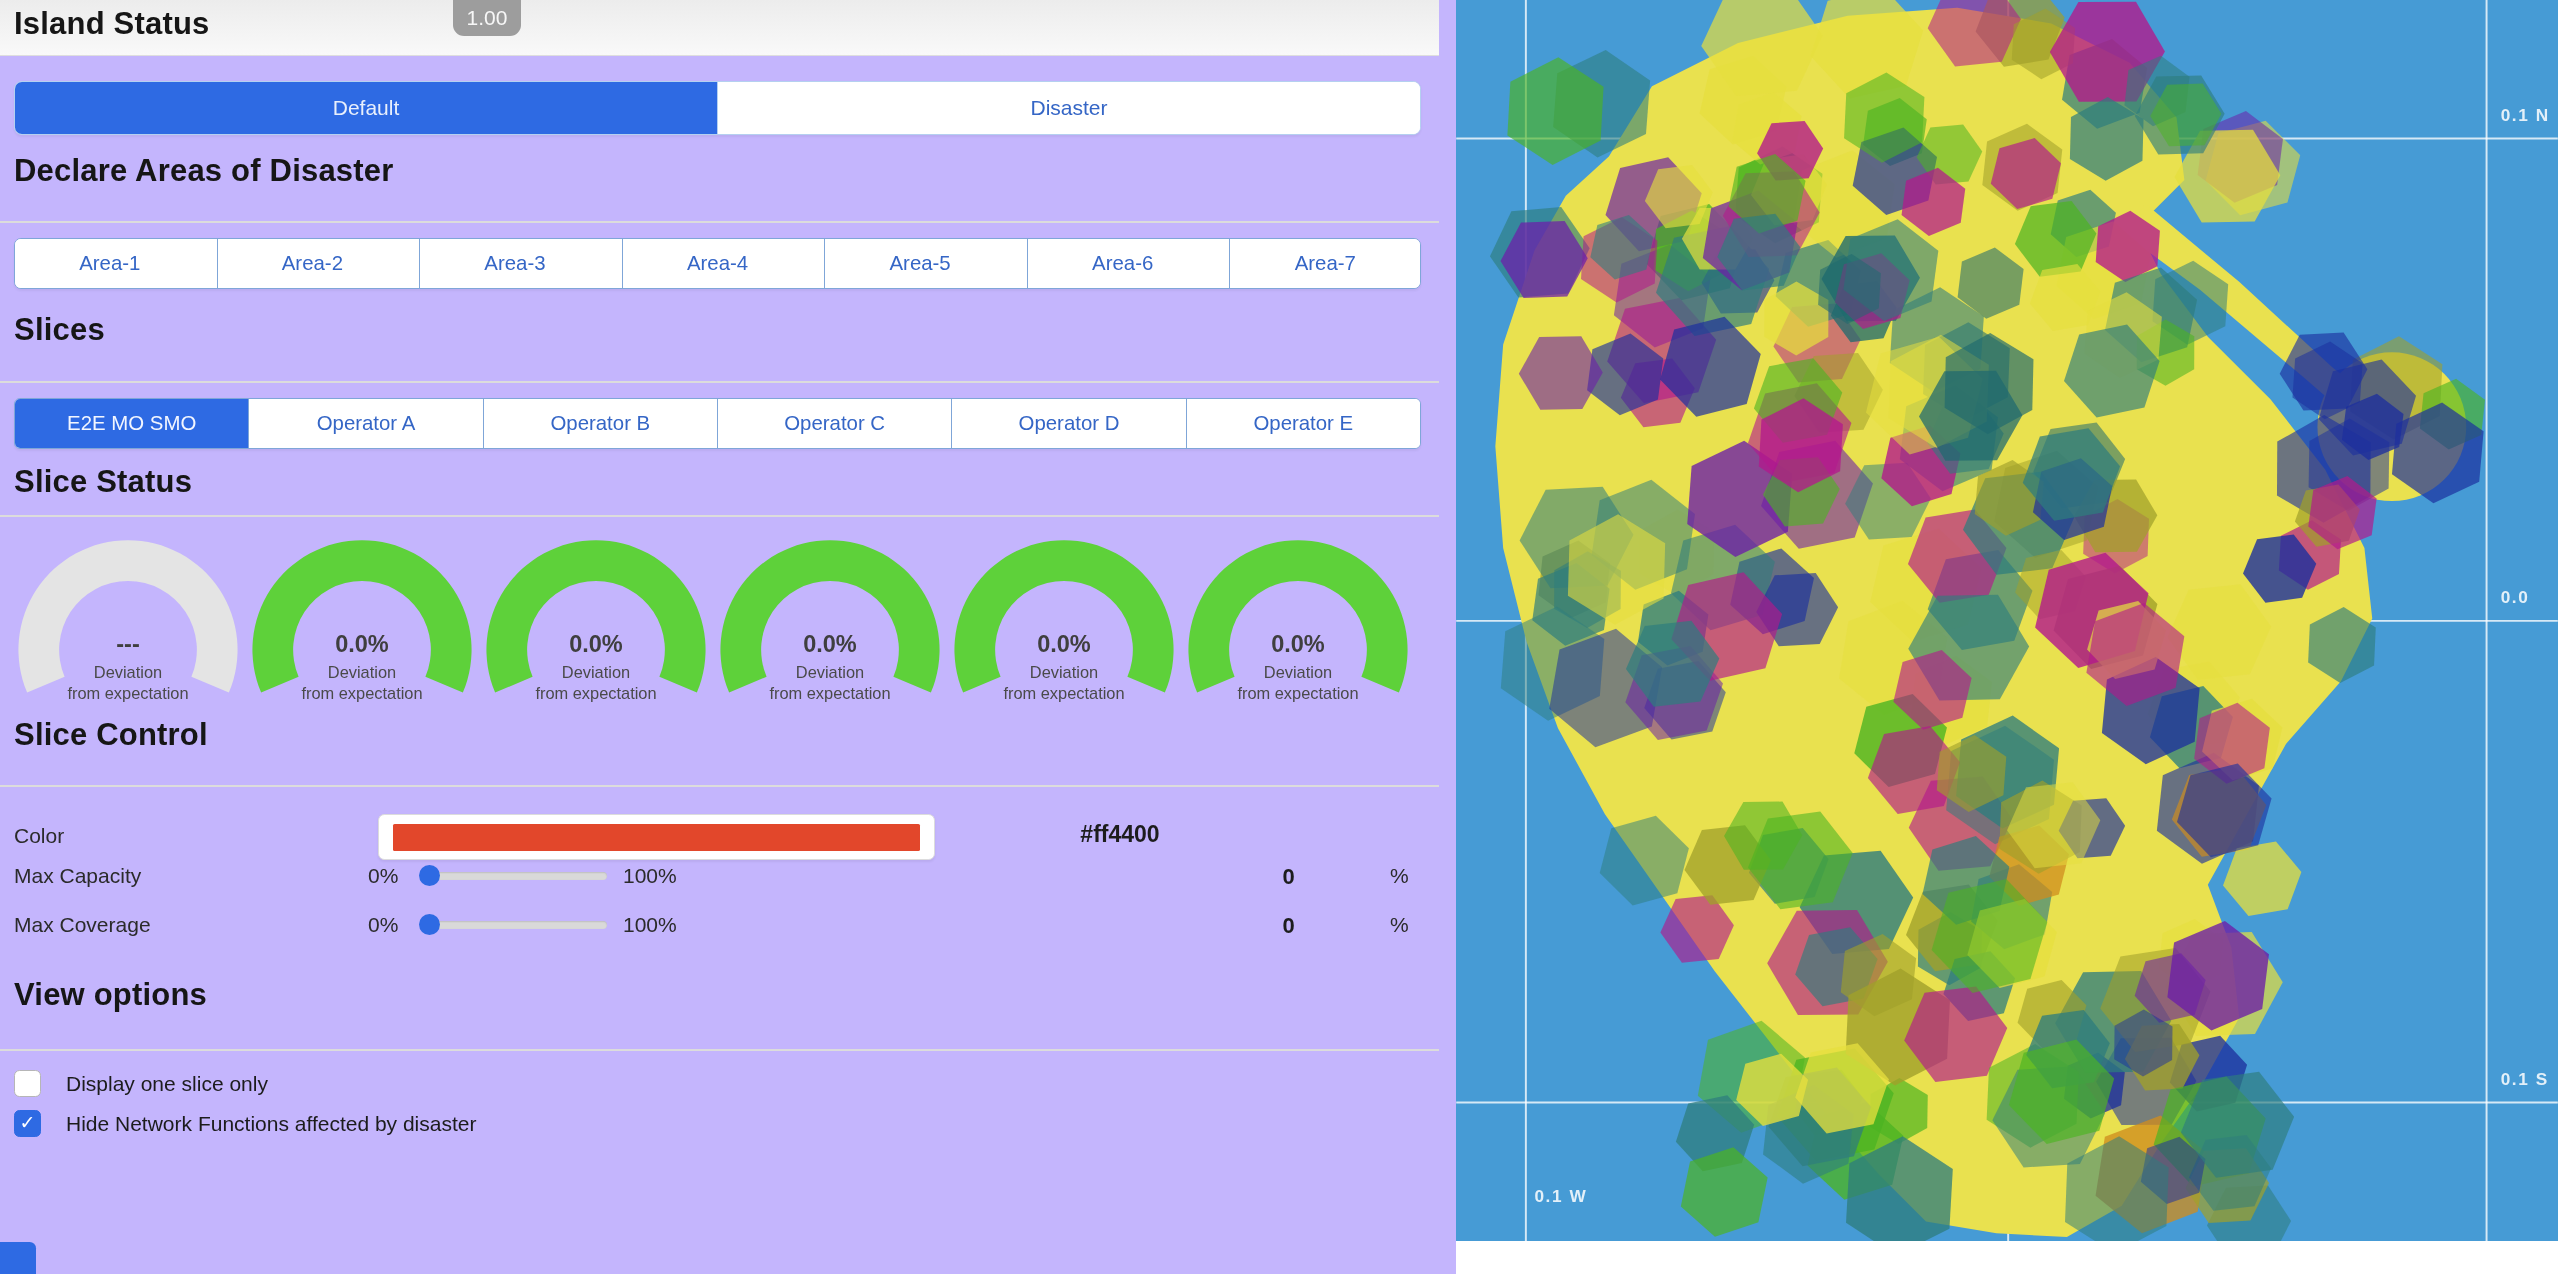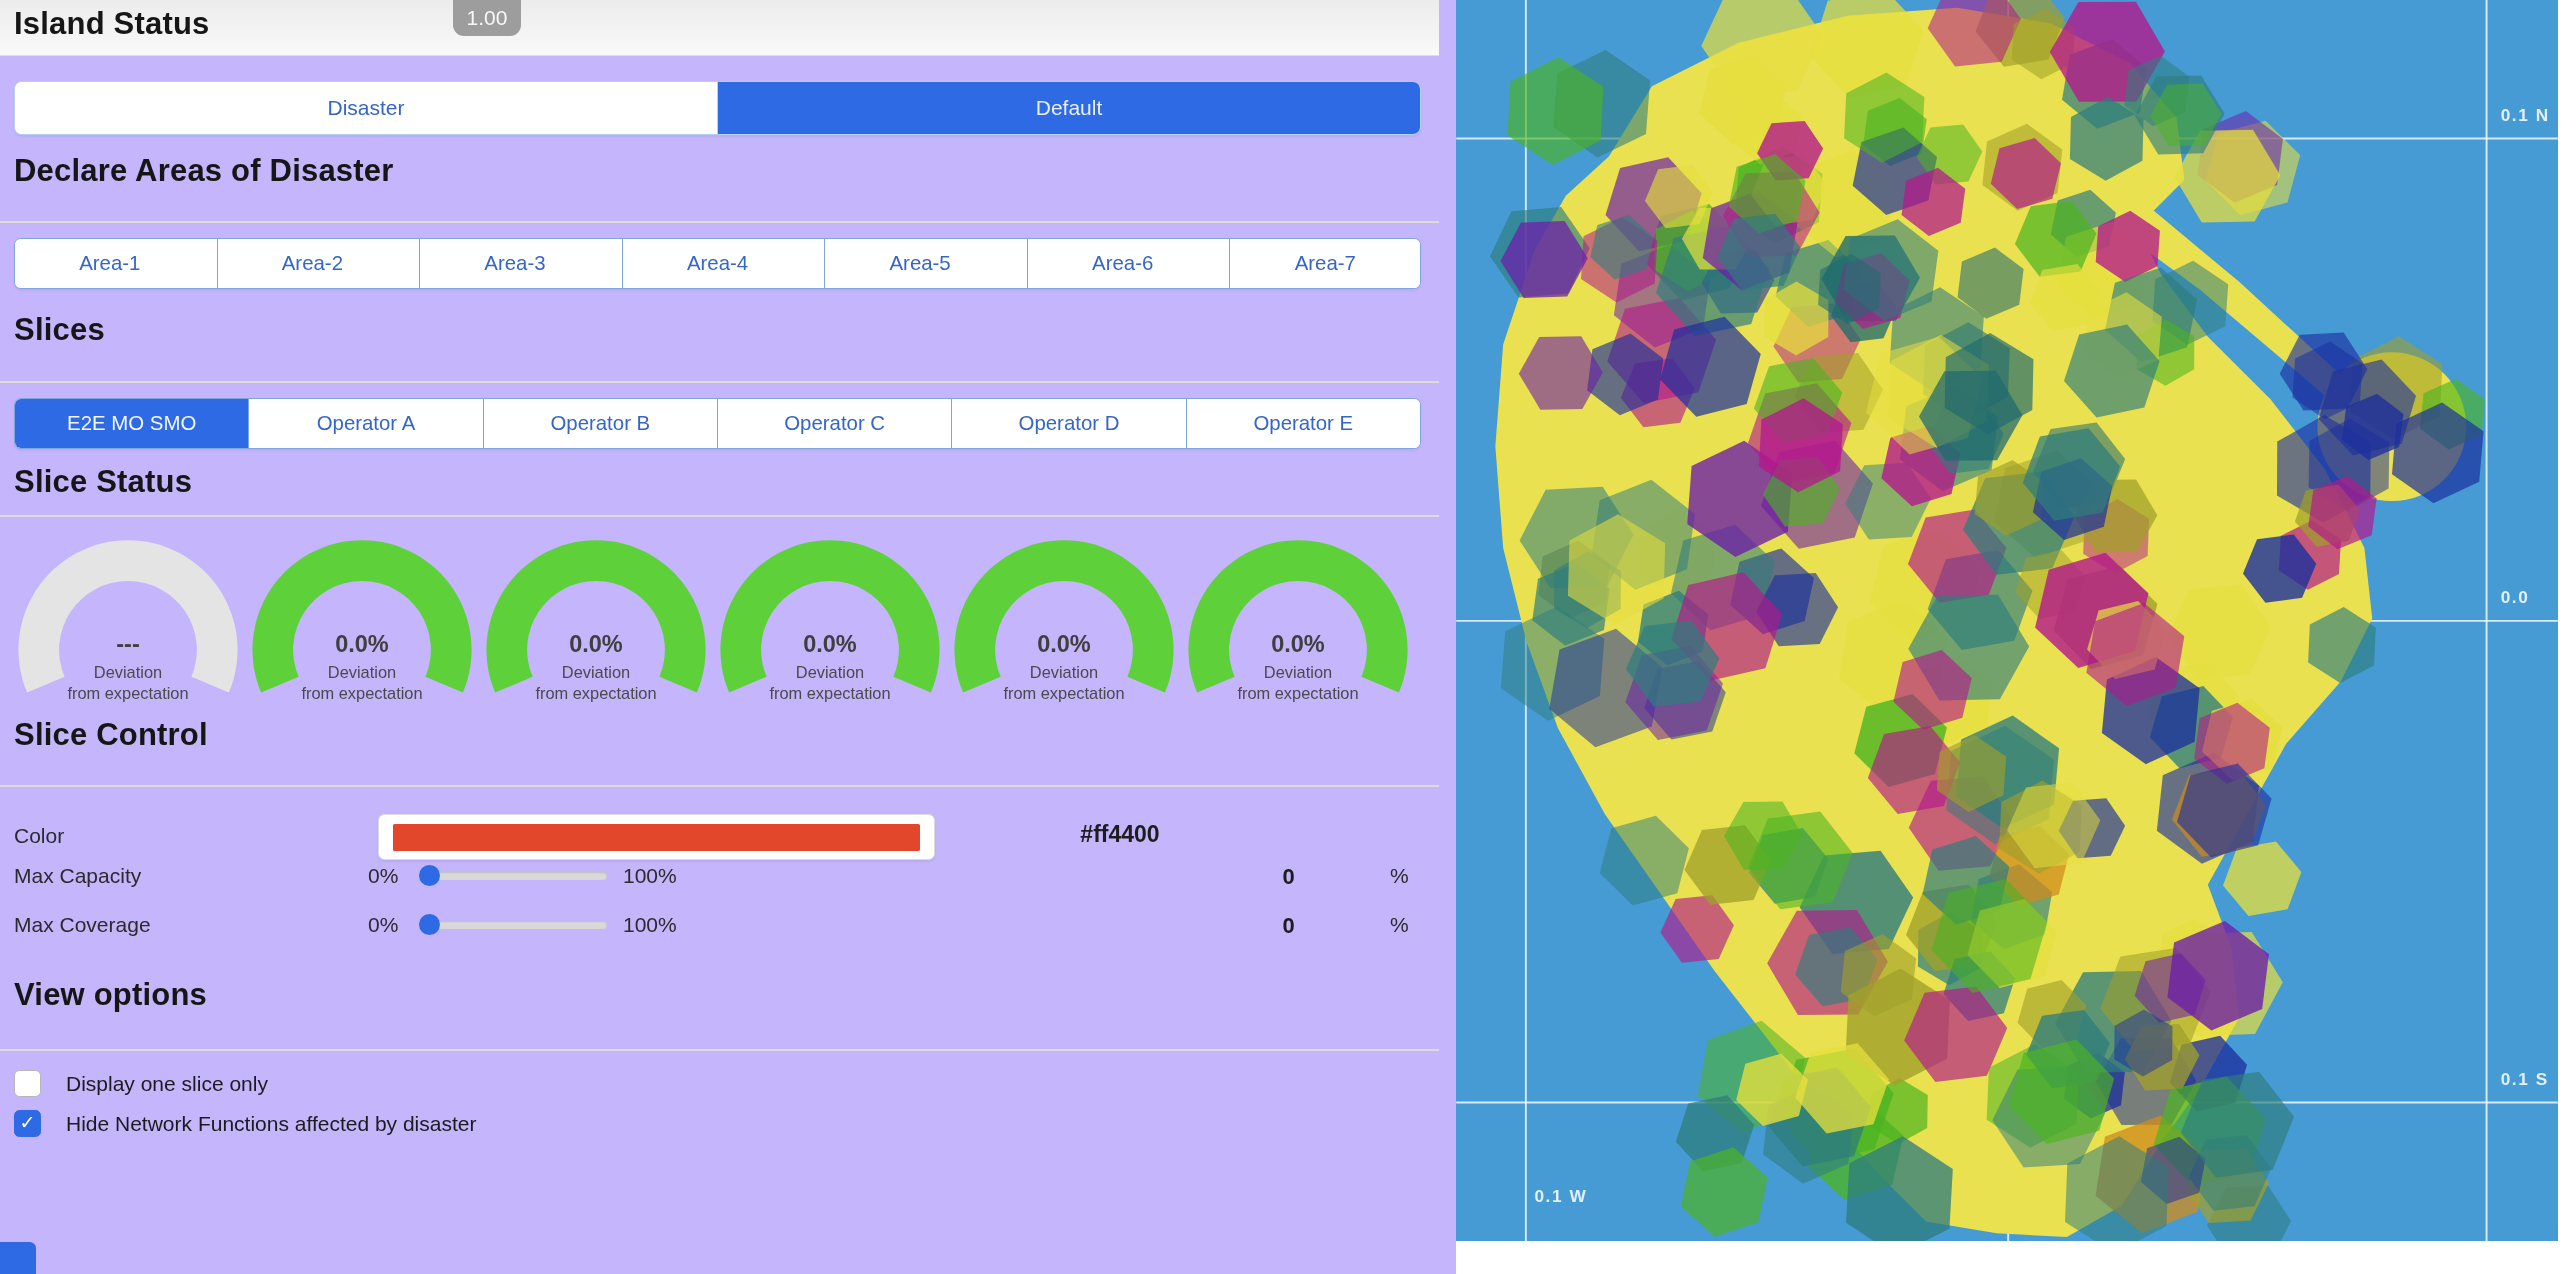--- a/index.html
+++ b/index.html
@@ -40,39 +40,39 @@
 </style>
 </head>
 <body>
 
 <div class="panel">
   <div class="top-band"></div>
   <div class="h-title" style="top:6.3px;">Island Status</div>
   <div class="rate-badge">1.00</div>
 
   <div class="seg" style="top:81px;" id="mode-seg">
+      <div class="opt sel">Default</div>
       <div class="opt">Disaster</div>
-      <div class="opt sel">Default</div>
     </div>
 
   <div class="h-title" style="top:153px;">Declare Areas of Disaster</div>
   <div class="divider" style="top:221px;"></div>
   <div class="btn-row" style="top:238px;height:49px;gap:12px;" id="area-row">
       <div class="opt">Area-1</div>
       <div class="opt">Area-2</div>
       <div class="opt">Area-3</div>
       <div class="opt">Area-4</div>
       <div class="opt">Area-5</div>
       <div class="opt">Area-6</div>
       <div class="opt">Area-7</div>
     </div>
 
   <div class="h-title" style="top:312px;">Slices</div>
   <div class="divider" style="top:381px;"></div>
-  <div class="btn-row" style="top:398px;height:49px;" id="slice-row">
+  <div class="btn-row" style="top:398px;height:49px;border-radius:6px;" id="slice-row">
       <div class="opt sel">E2E MO SMO</div>
       <div class="opt">Operator A</div>
       <div class="opt">Operator B</div>
       <div class="opt">Operator C</div>
       <div class="opt">Operator D</div>
       <div class="opt">Operator E</div>
     </div>
 
   <div class="h-title" style="top:464px;">Slice Status</div>
   <div class="divider" style="top:515px;"></div>

